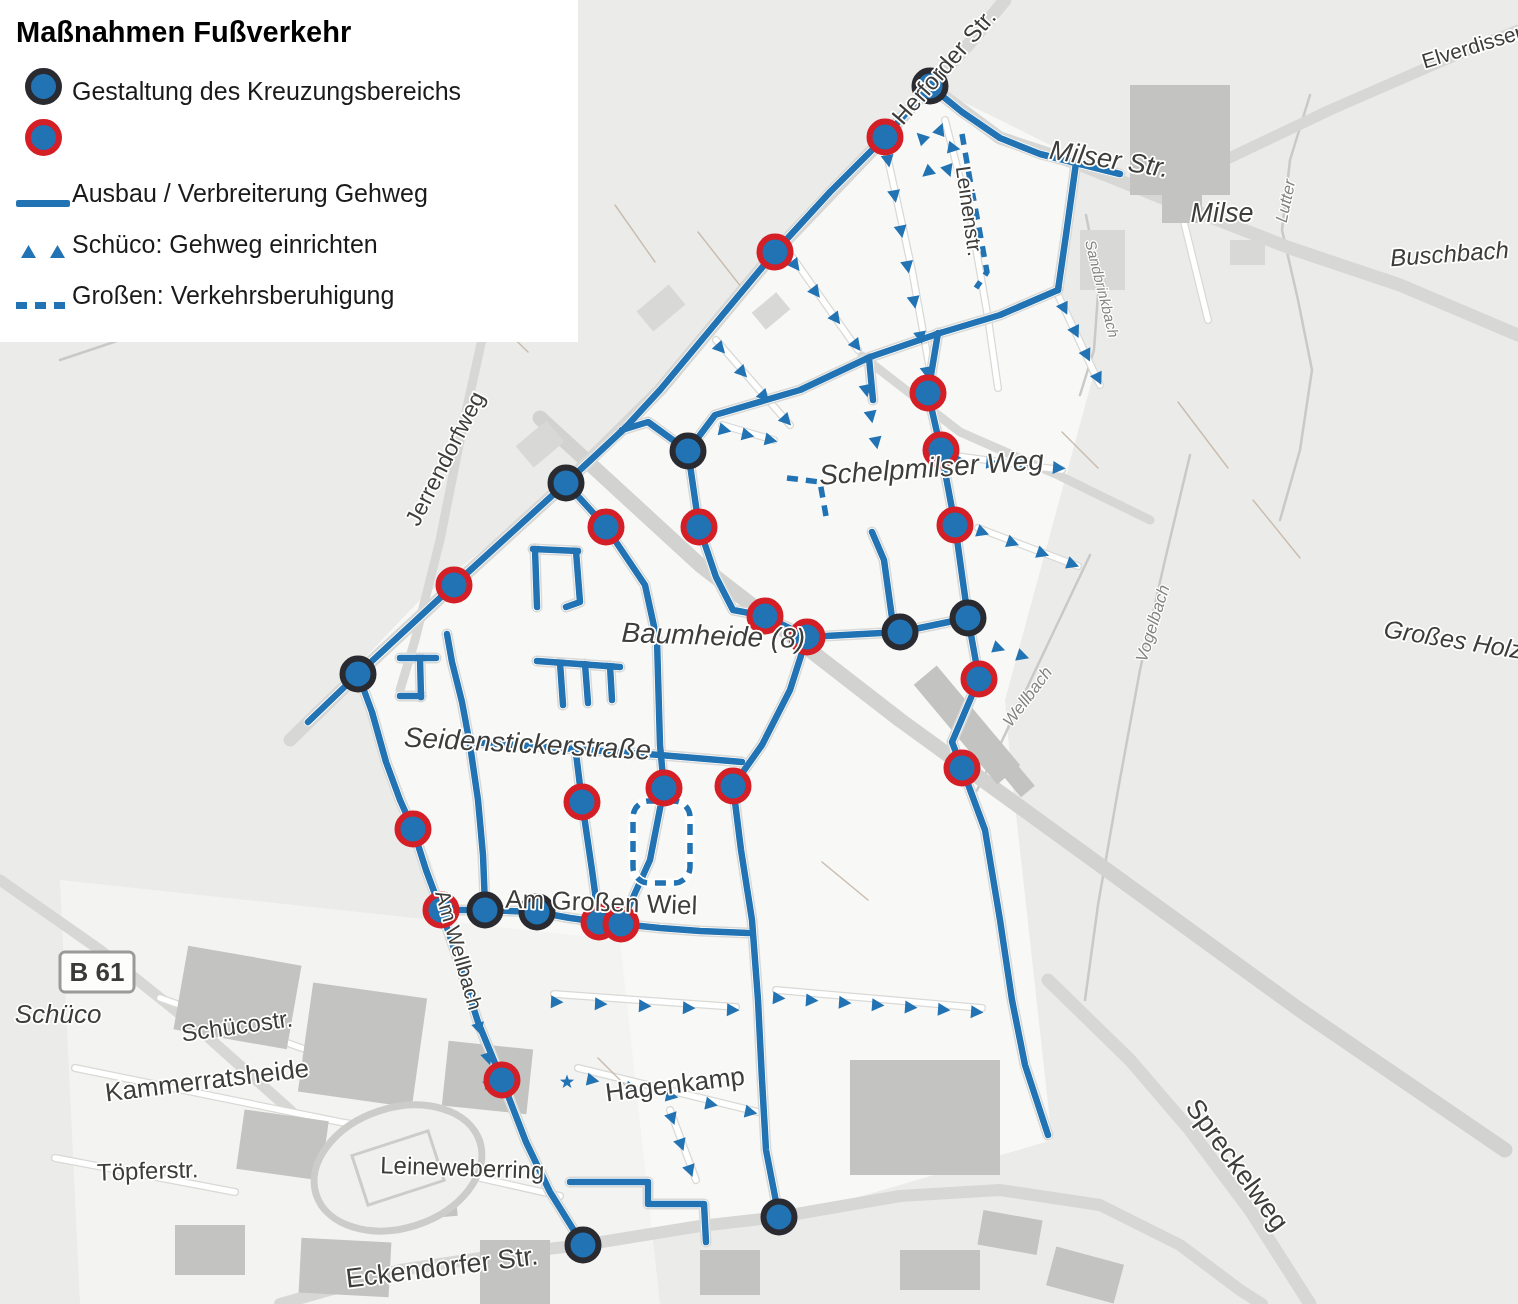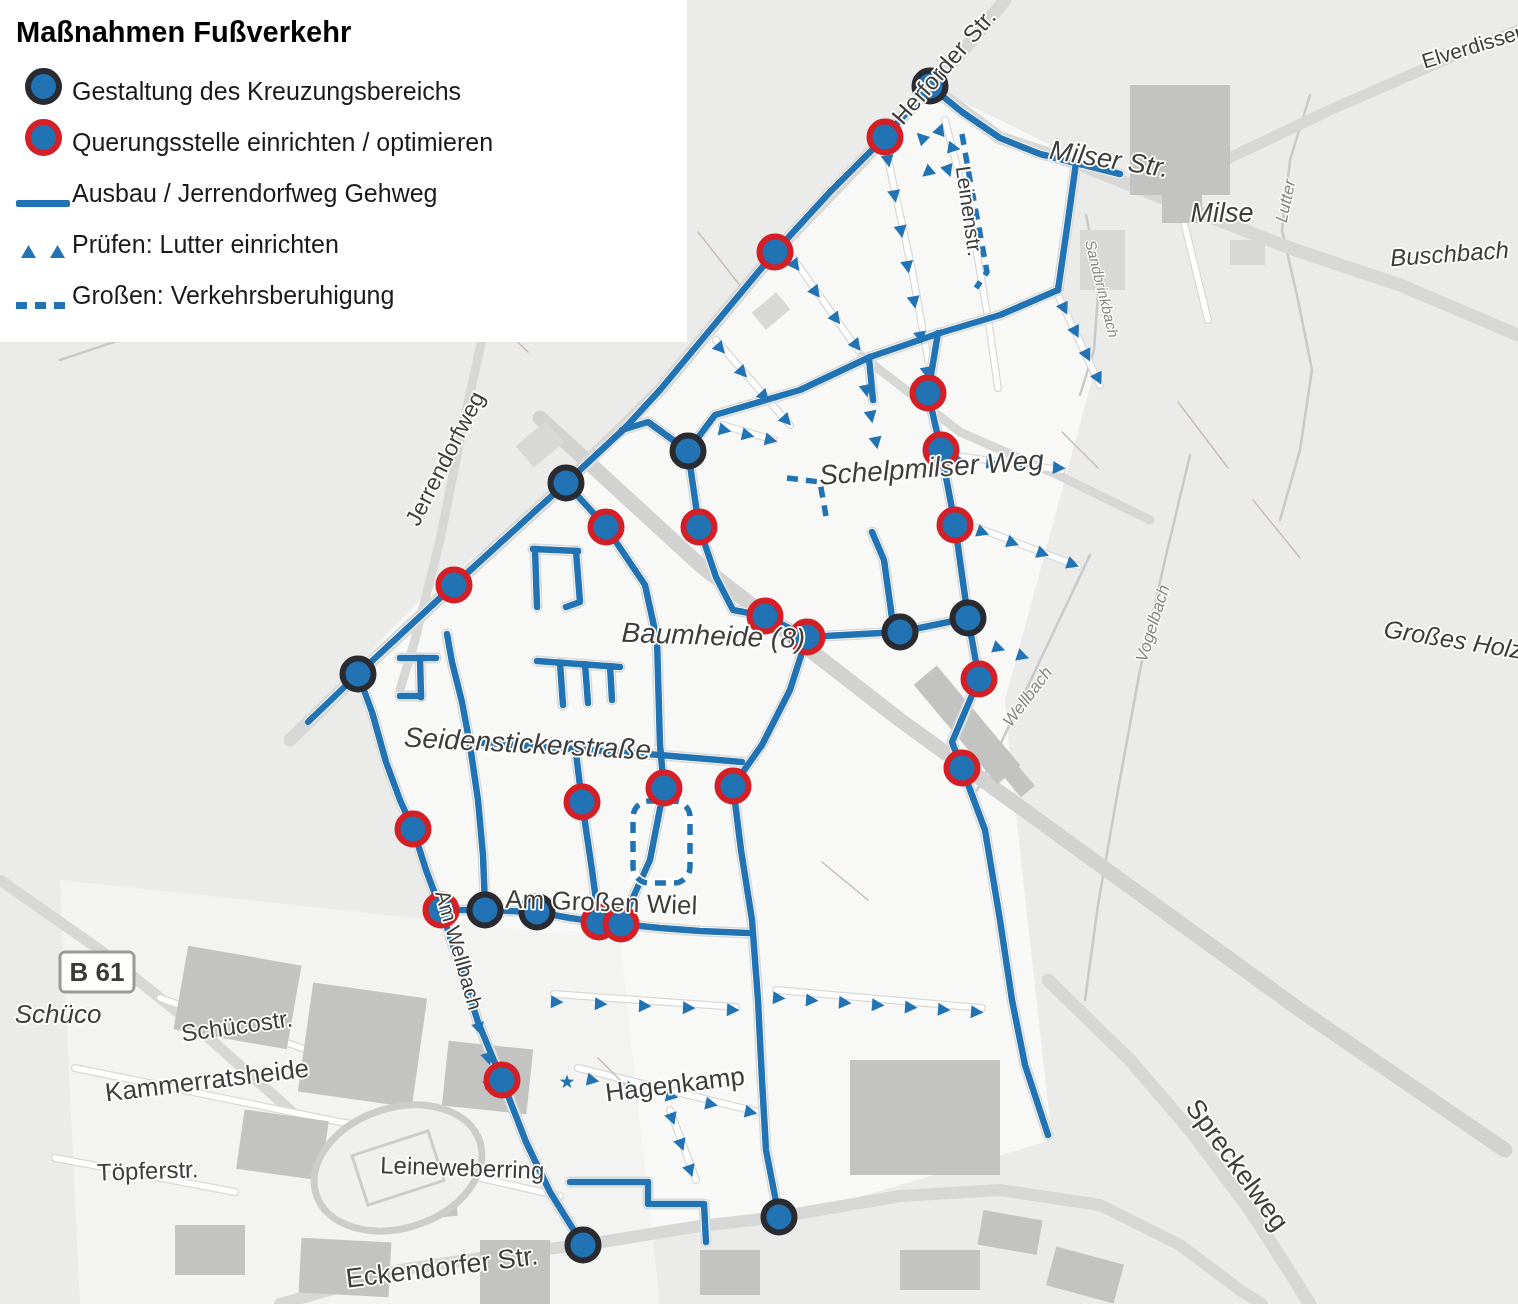--- a/index.html
+++ b/index.html
@@ -8,21 +8,21 @@
   }
   html,body{margin:0;padding:0;background:#fff;}
   body{font-family:"Liberation Sans",sans-serif;}
   #stage{position:relative;width:1518px;height:1304px;overflow:hidden;background:var(--bg);}
   #map-svg{position:absolute;left:0;top:0;}
   .lbl{font-family:"Liberation Sans",sans-serif;paint-order:stroke;stroke:#ffffff;stroke-width:3.5px;stroke-linejoin:round;}
   .lbl.street{fill:#3d3d3b;}
   .lbl.area{fill:#3d3d3b;font-style:italic;}
   .lbl.water{fill:#85857f;font-style:italic;stroke-width:2.5px;}
   
-  .legend{position:absolute;left:0;top:0;width:687px;background:#ffffff;box-sizing:border-box;
+  .legend{position:absolute;left:0;top:0;width:578px;background:#ffffff;box-sizing:border-box;
           padding:12px 18px 20px 14px;z-index:5;}
   .legend h1{margin:4px 0 18px 2px;font-size:29px;font-weight:bold;color:#000;}
   .legend ul{list-style:none;margin:0;padding:0;}
   .legend li{display:flex;align-items:flex-end;margin:0 0 13px 0;min-height:38px;}
   .legend .lg-ic{width:58px;flex:0 0 58px;display:flex;align-items:center;justify-content:center;}
   .legend .lg-txt{font-size:25px;color:#1a1a1a;line-height:1.1;}
   .lg-dot{width:25px;height:25px;border-radius:50%;background:var(--blue);border:6px solid var(--ring-dark);}
   .lg-dot.red{border-color:var(--ring-red);}
   .lg-line{width:54px;height:7px;background:var(--blue);border-radius:2px;}
   .lg-dash{width:54px;height:7px;background:repeating-linear-gradient(90deg,var(--blue) 0 11px,transparent 11px 19px);}
@@ -340,36 +340,35 @@
       <li>
         <span class="lg-ic">
             <span class="lg-dot"></span>
           </span>
         <span class="lg-txt">Gestaltung des Kreuzungsbereichs</span>
       </li>
       <li>
         <span class="lg-ic">
             <span class="lg-dot red"></span>
           </span>
-        <span class="lg-txt">Querungsstelle einrichten / optimieren</span>
       </li>
       <li>
         <span class="lg-ic">
             <span class="lg-line"></span>
           </span>
-        <span class="lg-txt">Ausbau / Jerrendorfweg Gehweg</span>
+        <span class="lg-txt">Ausbau / Verbreiterung Gehweg</span>
       </li>
       <li>
         <span class="lg-ic">
             <span class="lg-tris">
               <i></i>
               <i></i>
             </span>
           </span>
-        <span class="lg-txt">Prüfen: Lutter einrichten</span>
+        <span class="lg-txt">Schüco: Gehweg einrichten</span>
       </li>
       <li>
         <span class="lg-ic">
             <span class="lg-dash"></span>
           </span>
         <span class="lg-txt">Großen: Verkehrsberuhigung</span>
       </li>
     </ul>
   </div>
 </div>

